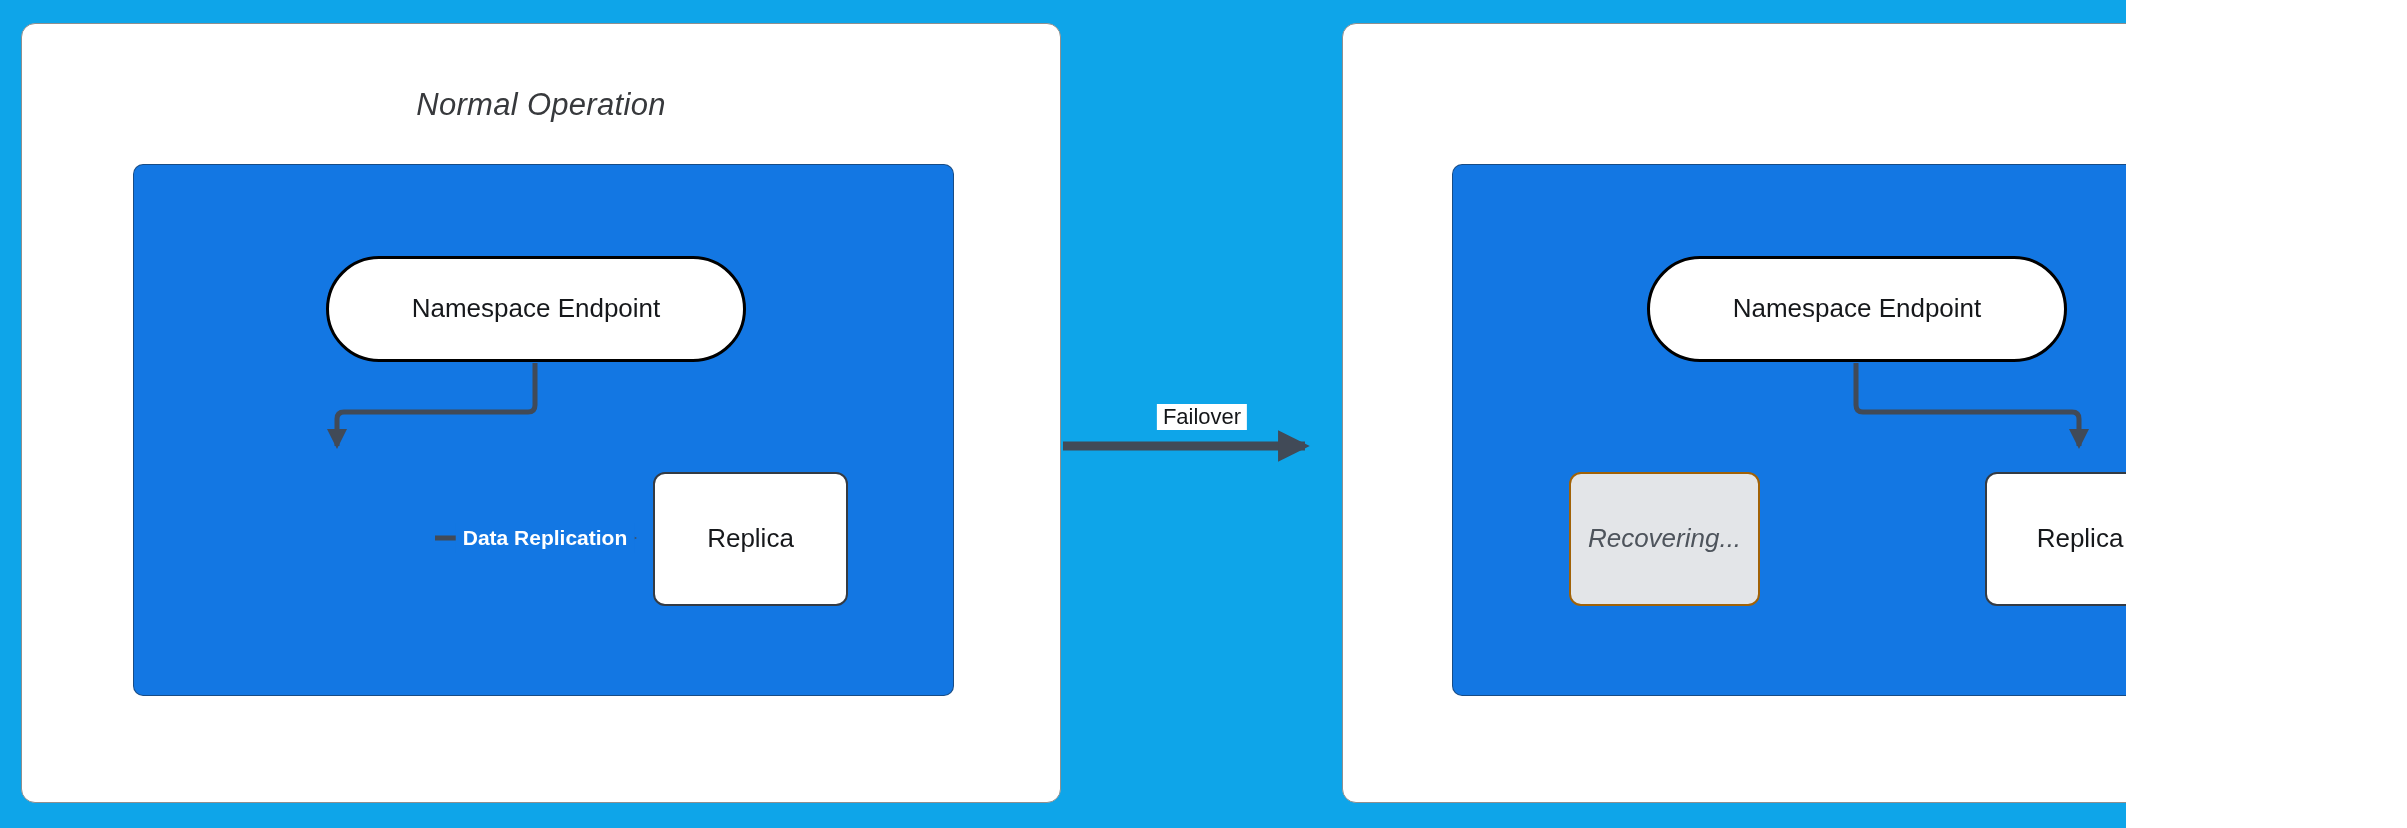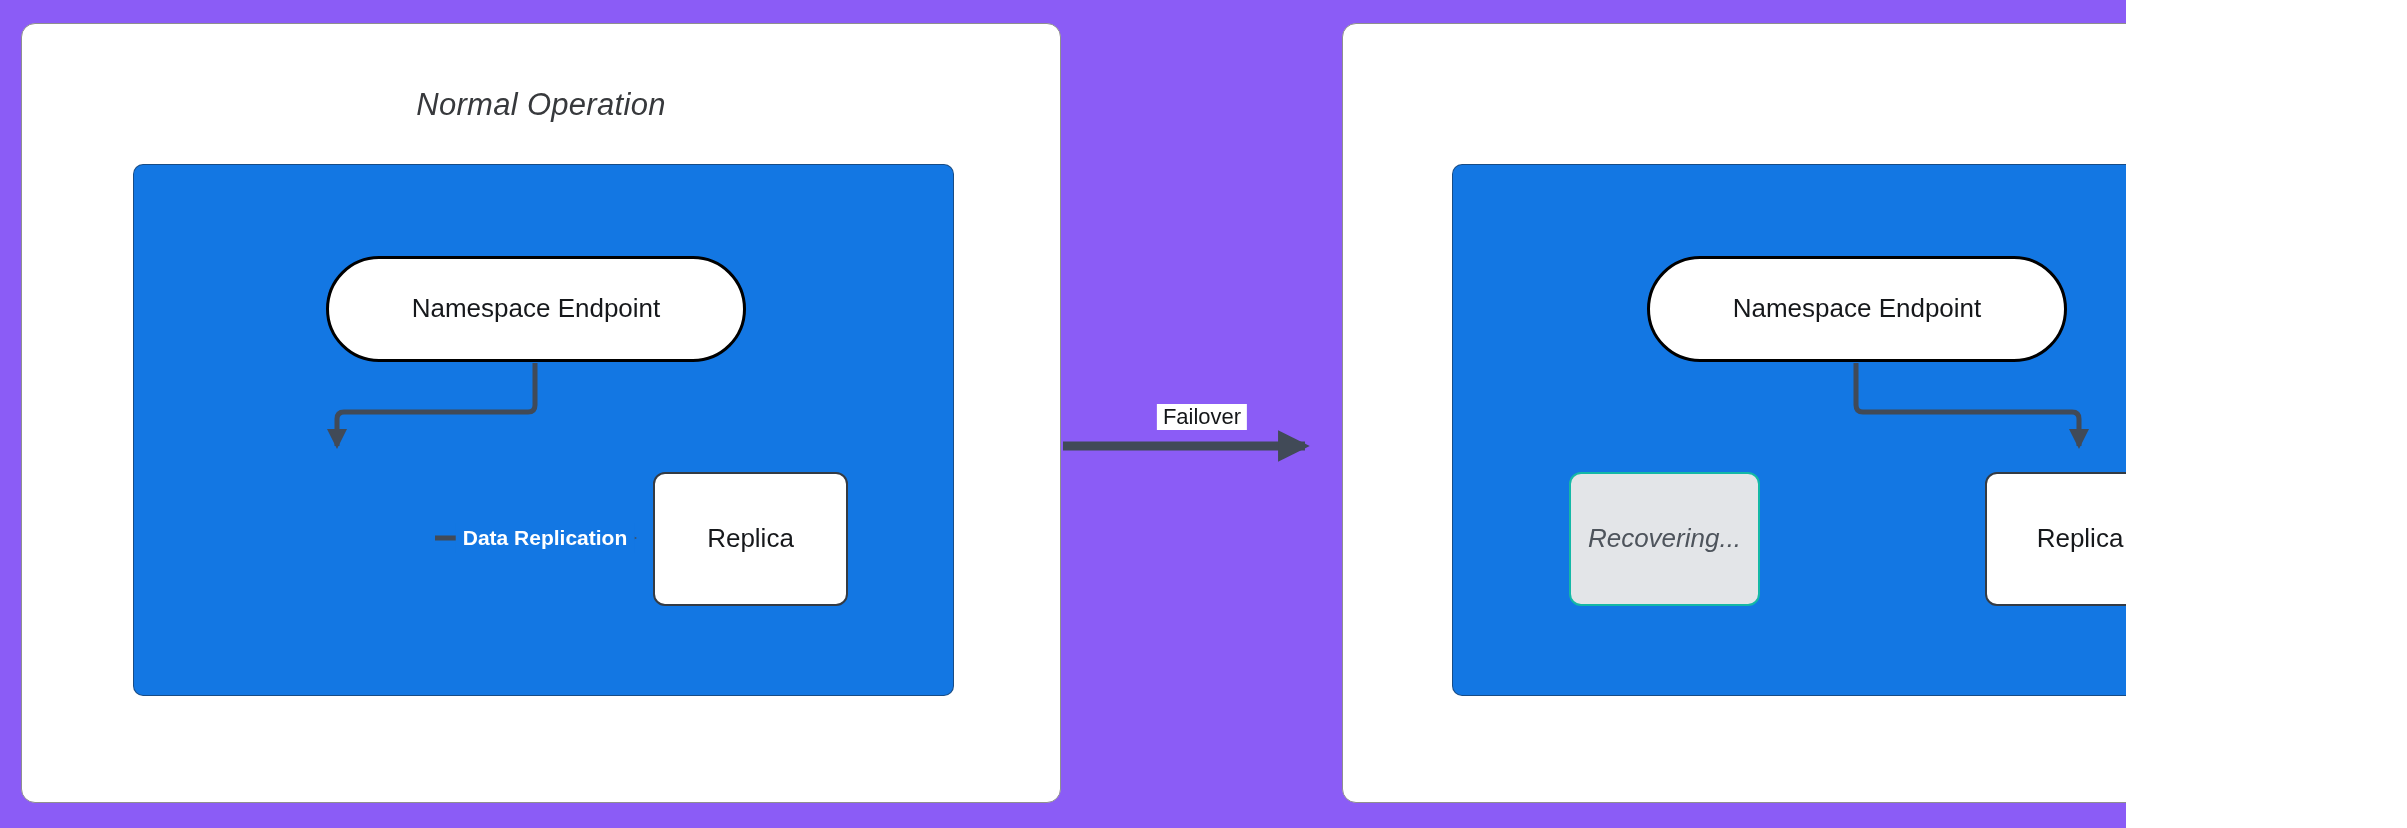--- a/index.html
+++ b/index.html
@@ -5,21 +5,21 @@
   html, body {
     margin: 0;
     padding: 0;
     background: #ffffff;
     font-family: "Liberation Sans", sans-serif;
   }
   .canvas {
     position: relative;
     width: 2126px;
     height: 828px;
-    background: #8b5cf6;
+    background: #0ea5e9;
     overflow: hidden;
   }
   .edges-svg {
     position: absolute;
     left: 0; top: 0;
     width: 2407px;
     height: 828px;
     pointer-events: none;
   }
   .panel {
@@ -82,21 +82,21 @@
     border-radius: 12px;
     height: 134px;
     top: 448px;           
     padding: 0 14px;
   }
   .box-primary   { left: 218px;  width: 195px; }  
   .box-replica-l { left: 631px;  width: 195px; }  
   .box-recovering {
     left: 226px;  width: 191px;                    
     background: #e3e5e8;
-    border: 2px solid #14b8a6;
+    border: 2px solid #a16207;
     color: #4e545c;
     font-style: italic;
   }
   .box-replica-r { left: 642px;  width: 190px; }  
   .edge-label-repl {
     position: absolute;
     left: 545px;
     top: 538px;
     transform: translate(-50%, -50%);
     background: #1377e3;

